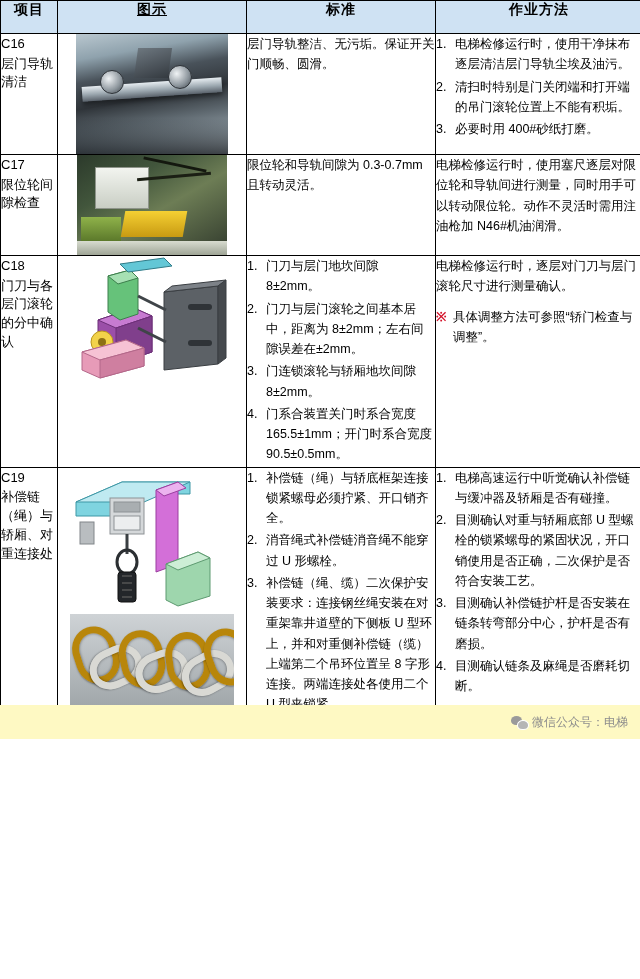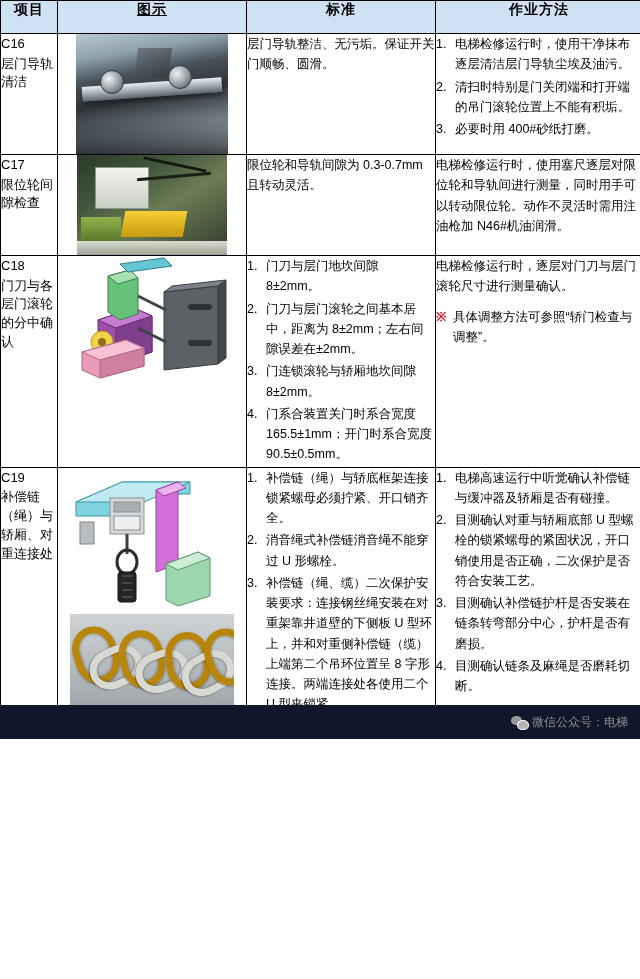--- a/index.html
+++ b/index.html
@@ -212,21 +212,21 @@
   .footer {
     position: absolute;
     left: 0; bottom: 0;
     width: 640px;
     height: 34px;
     display: flex;
     align-items: center;
     justify-content: flex-end;
     padding-right: 12px;
     box-sizing: border-box;
-    background: #0f172a;
+    background: #fef9c3;
   }
   .footer .wechat {
     display: inline-flex;
     align-items: center;
     gap: 5px;
     color: #8d8d8d;
     font-size: 12px;
   }
   .footer .wechat-icon {
     width: 16px; height: 13px;

